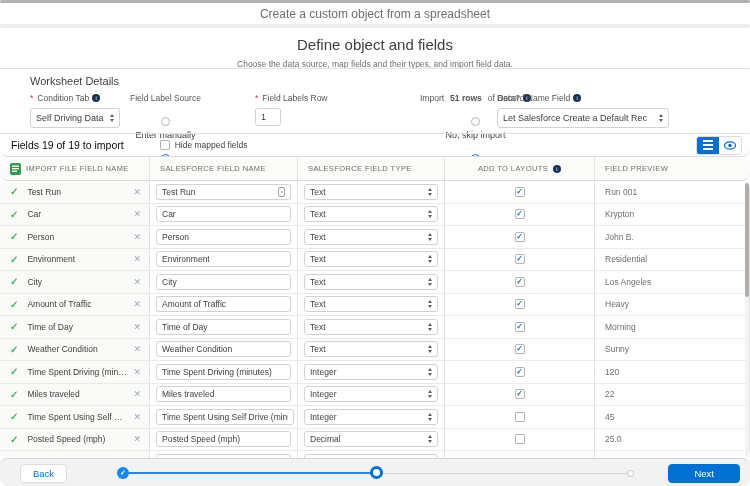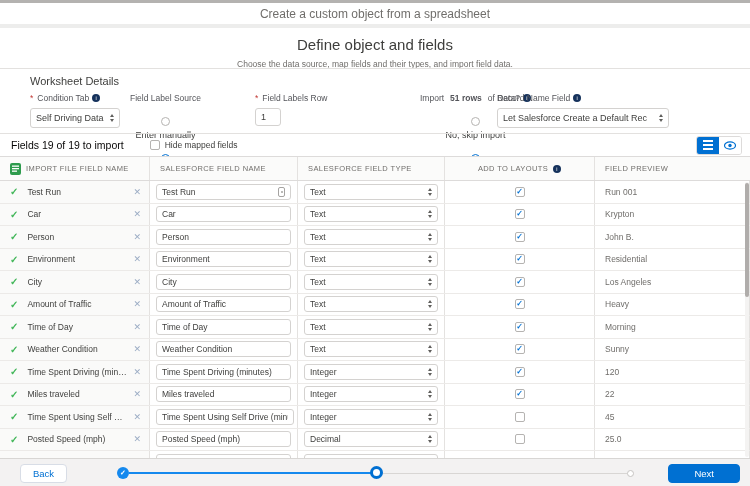--- a/index.html
+++ b/index.html
@@ -1,19 +1,19 @@
 <!DOCTYPE html>
 <html><head>
 <meta charset="utf-8">
 <style>
   * { margin:0; padding:0; box-sizing:border-box; }
   html,body { width:750px; height:486px; }
   body { font-family:"Liberation Sans", sans-serif; background:#fff; position:relative; overflow:hidden; color:#3e3e3c; }
 
-  .abs { position:absolute; }
+  .abs { position:absolute;border-radius:8px; }
   .top-strip { top:0; left:0; width:750px; height:3px; background:#b4b2b0; }
   .titlebar { top:3px; left:0; width:750px; height:21px; display:flex; align-items:center; justify-content:center; background:#fff; }
   .titlebar .mtitle { font-size:12px; color:#706e6b; }
   .gray-band { top:24px; left:0; width:750px; height:4px; background:#ededec; }
 
   .define { top:28px; left:0; width:750px; height:40px; text-align:center; }
   .define .dtitle { font-size:15px; color:#3e3e3c; margin-top:8px; }
   .define .dsub { font-size:8.5px; color:#706e6b; margin-top:6px; }
 
   .hr { left:0; width:750px; height:1px; background:#e3e1df; }
@@ -31,21 +31,21 @@
   .tri-dn { width:0; height:0; border-left:2.5px solid transparent; border-right:2.5px solid transparent; border-top:3.5px solid #5f5e5c; }
   .tinput { background:#fff; border:1px solid #d4d2d0; border-radius:3px; height:18px; width:26px; margin-top:5px; font-size:9px; color:#3e3e3c; display:flex; align-items:center; padding:0 5px; }
   .radio-line { display:flex; align-items:center; gap:4px; margin-top:14px;flex-direction:column; }
   .radio { width:9px; height:9px; border-radius:50%; border:1px solid #b5b3b1; background:#fff; flex:none; position:relative; }
   .radio.on { border-color:#0070d2; }
   .radio.on::after { content:""; position:absolute; left:1.5px; top:1.5px; width:4px; height:4px; border-radius:50%; background:#0070d2; }
   .radio-label { font-size:9px; color:#3e3e3c; white-space:nowrap; }
 
   .fieldsbar { top:134px; left:0; width:750px; height:23px; border-bottom:1px solid #dddbda; display:flex; align-items:center; }
   .fb-title { font-size:10.5px; color:#080707; margin-left:11px; }
-  .fb-check { display:flex; align-items:flex-start; gap:5px; margin-left:26px; }
+  .fb-check { display:flex; align-items:flex-start; gap:5px; margin-left:36px; }
   .cbx { width:10px; height:10px; border:1px solid #b5b3b1; border-radius:2px; background:#fff; display:inline-flex; align-items:center; justify-content:center; }
   .cbx.checked::after { content:"\2713"; color:#0070d2; font-size:8px; font-weight:bold; line-height:1; }
   .fb-label { font-size:8.5px; color:#3e3e3c; }
   .segs { margin-left:auto; margin-right:8px; display:flex; border:1px solid #dddbda; border-radius:3px; overflow:hidden; }
   .seg { width:22px; height:17px; display:flex; align-items:center; justify-content:center; background:#fff; }
   .seg.active { background:#0070d2; }
 
   .thead { top:157px; left:0; width:750px; height:24px; background:#fbfbfa; border-bottom:1px solid #dddbda; display:flex; }
   .th { font-size:7.5px; letter-spacing:0.4px; color:#706e6b; display:flex; align-items:center; gap:5px; padding-left:10px; border-right:1px solid #e4e2e0; }
   .th.center { justify-content:center; padding-left:0; }

